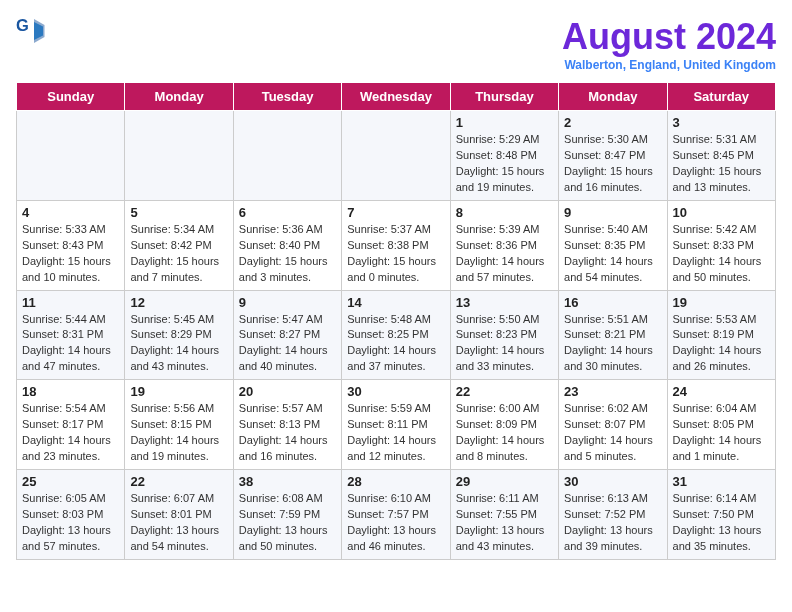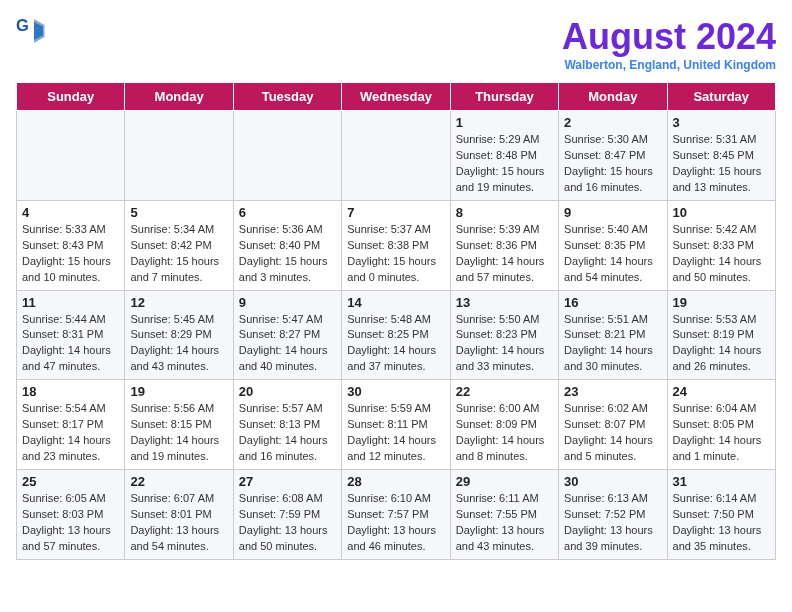--- a/index.html
+++ b/index.html
@@ -226,21 +226,21 @@
       <tr>
         <td>
           <span class="day-num">25</span>
           <div class="day-info">Sunrise: 6:05 AM<br>Sunset: 8:03 PM<br>Daylight: 13 hours<br>and 57 minutes.</div>
         </td>
         <td>
           <span class="day-num">22</span>
           <div class="day-info">Sunrise: 6:07 AM<br>Sunset: 8:01 PM<br>Daylight: 13 hours<br>and 54 minutes.</div>
         </td>
         <td>
-          <span class="day-num">27</span>
+          <span class="day-num">38</span>
           <div class="day-info">Sunrise: 6:08 AM<br>Sunset: 7:59 PM<br>Daylight: 13 hours<br>and 50 minutes.</div>
         </td>
         <td>
           <span class="day-num">28</span>
           <div class="day-info">Sunrise: 6:10 AM<br>Sunset: 7:57 PM<br>Daylight: 13 hours<br>and 46 minutes.</div>
         </td>
         <td>
           <span class="day-num">29</span>
           <div class="day-info">Sunrise: 6:11 AM<br>Sunset: 7:55 PM<br>Daylight: 13 hours<br>and 43 minutes.</div>
         </td>

